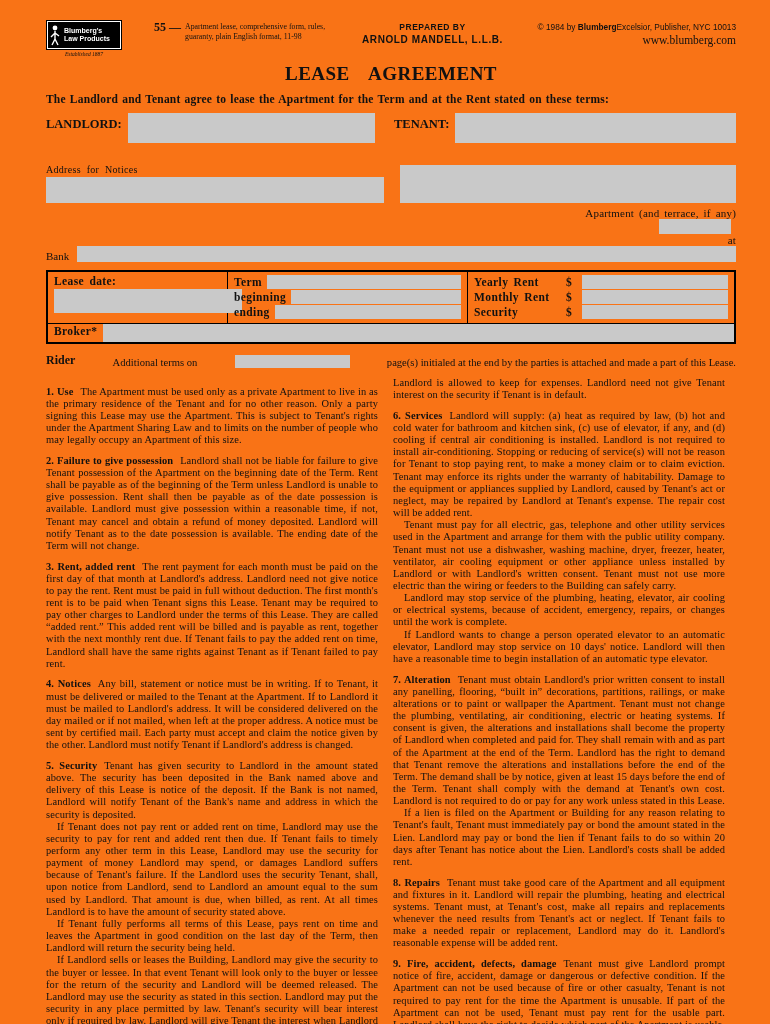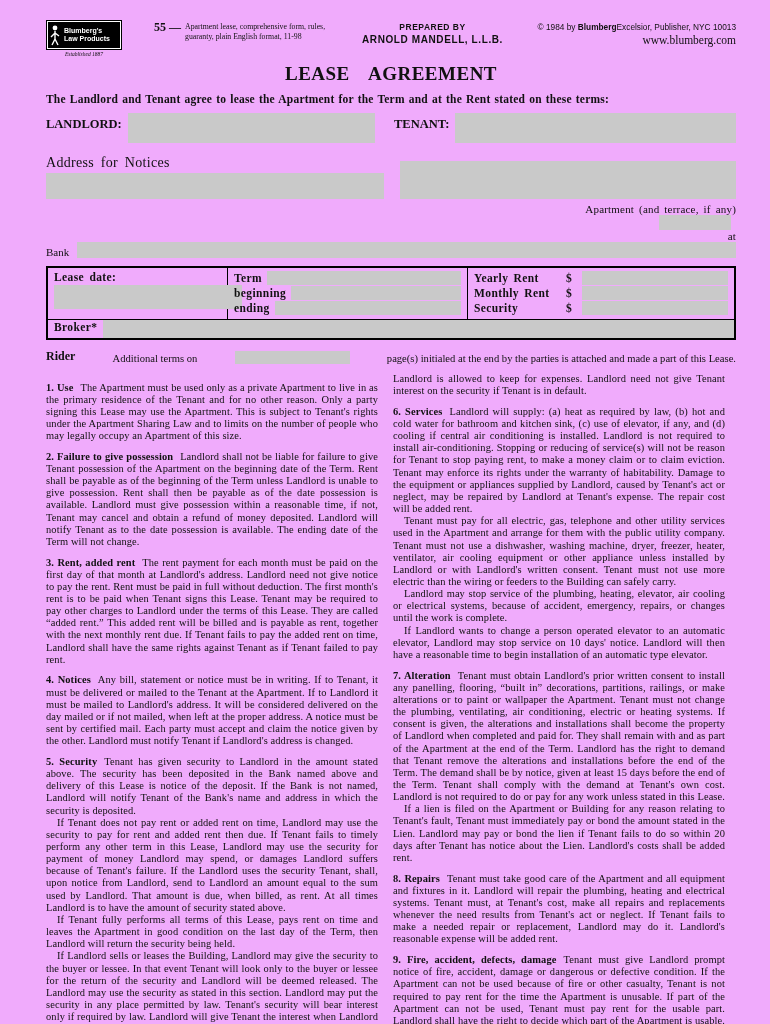--- a/index.html
+++ b/index.html
@@ -1,17 +1,17 @@
 <!DOCTYPE html>
 <html><head>
 <meta charset="utf-8">
 <style>
   html,body{margin:0;padding:0;background:#888;}
   .page{
-    width:770px;height:1024px;background:#f0abfc;margin:0 auto;position:relative;
+    width:770px;height:1024px;background:#f97316;margin:0 auto;position:relative;
     font-family:"Liberation Serif","DejaVu Serif",serif;color:#111;overflow:hidden;
     box-sizing:border-box;padding:20px 34px 0 46px;
   }
   
   .hdr{display:flex;align-items:flex-start;}
   .logo-wrap{width:86px;flex:0 0 auto;}
   .logo-box{
     width:76px;height:30px;background:#000;color:#fff;display:flex;align-items:center;
     box-shadow:inset 0 0 0 1px #000, inset 0 0 0 2px #fff;padding:2px 3px;box-sizing:border-box;
   }
@@ -30,21 +30,21 @@
   .copyright .l2{font-size:11.5px;margin-top:2px;}
   
   .title{text-align:center;font-size:19px;font-weight:bold;word-spacing:14px;letter-spacing:.5px;margin-top:6px;}
   .intro{font-size:11.5px;font-weight:bold;margin-top:8px;letter-spacing:.2px;word-spacing:1px;}
   
   .gray{background:#c9c9c9;}
   .row-lt{display:flex;margin-top:8px;}
   .lt-cell{display:flex;align-items:flex-start;}
   .lt-cell .lbl{font-size:12.5px;font-weight:bold;margin-right:6px;padding-top:4px;white-space:nowrap;}
   .fld{display:inline-block;}
-  .addr-lbl{font-size:14px;margin-top:12px;letter-spacing:.3px;word-spacing:3px;}
+  .addr-lbl{font-size:10px;margin-top:21px;letter-spacing:.3px;word-spacing:3px;}
   .addr-band{display:flex;margin-top:2px;}
   .apt-row{display:flex;align-items:flex-end;font-size:11px;margin-top:4px;letter-spacing:.2px;word-spacing:2px;flex-direction:column;}
   .bank-row{display:flex;align-items:flex-end;font-size:11px;margin-top:0;}
   
   .ltable{border:2px solid #000;margin-top:8px;}
   .ltable-main{display:flex;}
   .tcell{padding:3px 6px;box-sizing:border-box;}
   .tc1{width:180px;border-right:1.5px solid #000;}
   .tc2{width:240px;border-right:1.5px solid #000;}
   .tc3{flex:1;}

